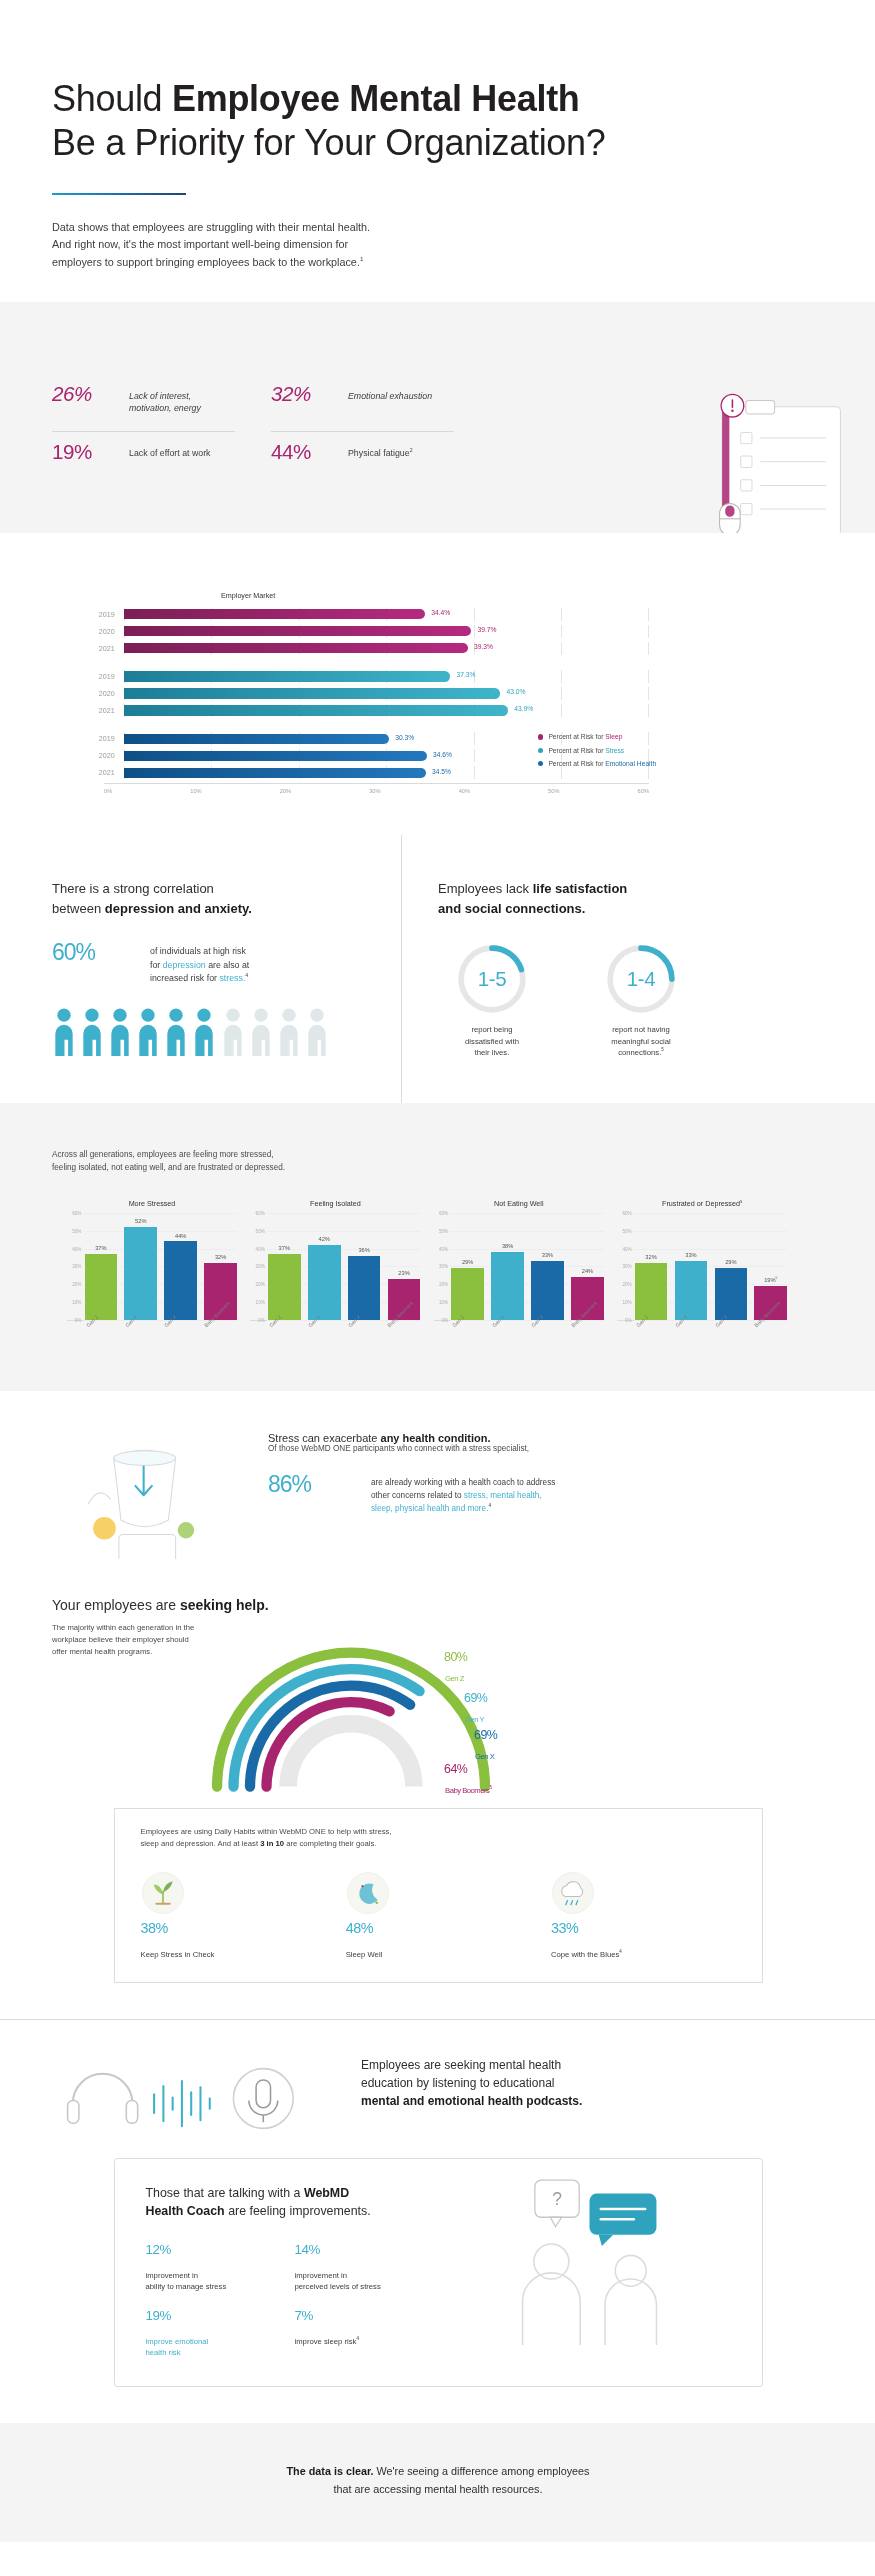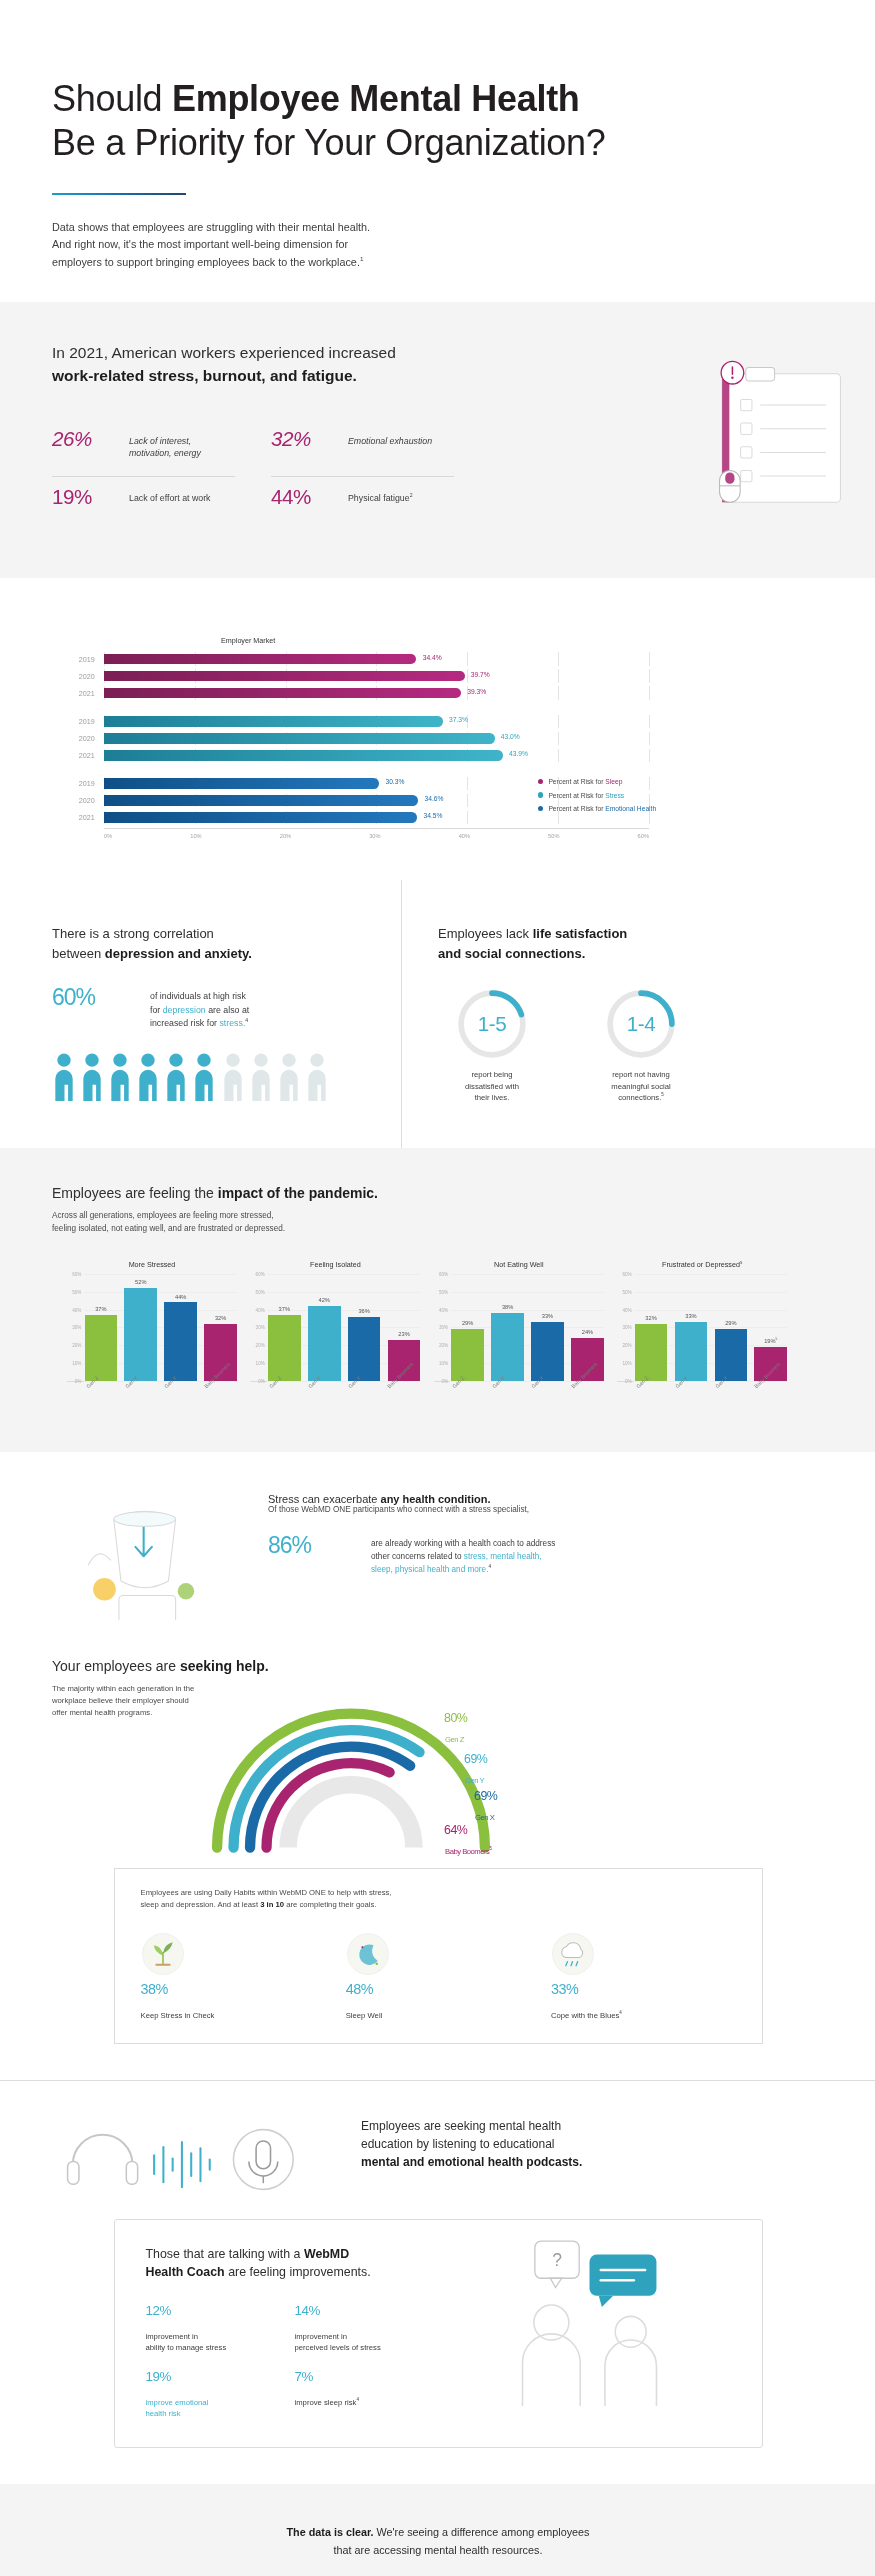--- a/index.html
+++ b/index.html
@@ -79,21 +79,21 @@
   .chart-title {
     font-size: 7.2px; color: #333; text-align: left;
     margin-left: 149px; margin-bottom: 7.2px;
   }
   .plot { position: relative; }
   .grid-lines {
     position: absolute; inset: 0; display: flex;
     justify-content: space-between; pointer-events: none;
   }
   .grid-lines i { width: 0.5px; background: #e4e4e4; display: block; }
-  .brow { display: flex; align-items: center; height: 13.4px; margin-bottom: 3.6px; position: relative; }
+  .brow { display: flex; align-items: center; height: 13.4px; margin-bottom: 3.6px; position: relative; margin-left: 20px; }
   .brow .yr {
     width: 32px; text-align: right; padding-right: 9.3px;
     font-size: 7.2px; color: #9b9b9b; font-weight: 300; flex: none;
   }
   .bar-area { position: relative; flex: 1; height: 13.4px; }
   .bar {
     position: absolute; left: 0; top: 1.5px; height: 10.3px;
     border-radius: 0 5.2px 5.2px 0;
   }
   .bar.pink  { background: linear-gradient(90deg,#7b1f55 0%, #b52a80 100%); }
@@ -236,24 +236,20 @@
     <p>
       <span>Data shows that employees are struggling with their mental health.</span><br>
       <span>And right now, it's the most important well-being dimension for</span><br>
       <span>employers to support bringing employees back to the workplace.</span><sup>1</sup>
     </p>
     <div style="height:31px"></div>
   </section>
 
   <section class="sec sec-gray s1">
     <div class="inner" style="width:876px;margin:0;">
-      <h2>
-        <span>In 2021, American workers experienced increased</span><br>
-        <b>work-related stress, burnout, and fatigue.</b>
-      </h2>
 
       <div class="stat-grid">
         <div class="stat bord">
           <div class="num"><span>26</span><span style="font-size:20.6px">%</span></div>
           <div class="lbl">Lack of interest,<br>motivation, energy</div>
         </div>
         <div class="stat bord">
           <div class="num"><span>32</span><span style="font-size:20.6px">%</span></div>
           <div class="lbl">Emotional exhaustion</div>
         </div>
@@ -558,23 +554,20 @@
             </svg>
             <div class="ctr">1-4</div>
           </div>
           <div class="cap">report not having<br>meaningful social<br>connections.<sup>5</sup></div>
         </div>
       </div>
     </div>
   </section>
 
   <section class="sec sec-gray s4">
-    <h2>
-      <span>Employees are feeling the </span><b>impact of the pandemic.</b>
-    </h2>
     <div class="sub">
       <span>Across all generations, employees are feeling more stressed,</span><br>
       <span>feeling isolated, not eating well, and are frustrated or depressed.</span>
     </div>
     <div class="col-charts" id="gen-charts">
         <div class="cc">
           <div class="cc-title">More Stressed</div>
           <div class="cc-plot">
             <div class="cc-h" style="top: 100%;"></div>
             <div class="cc-h" style="top: 83.3333%;"></div>

